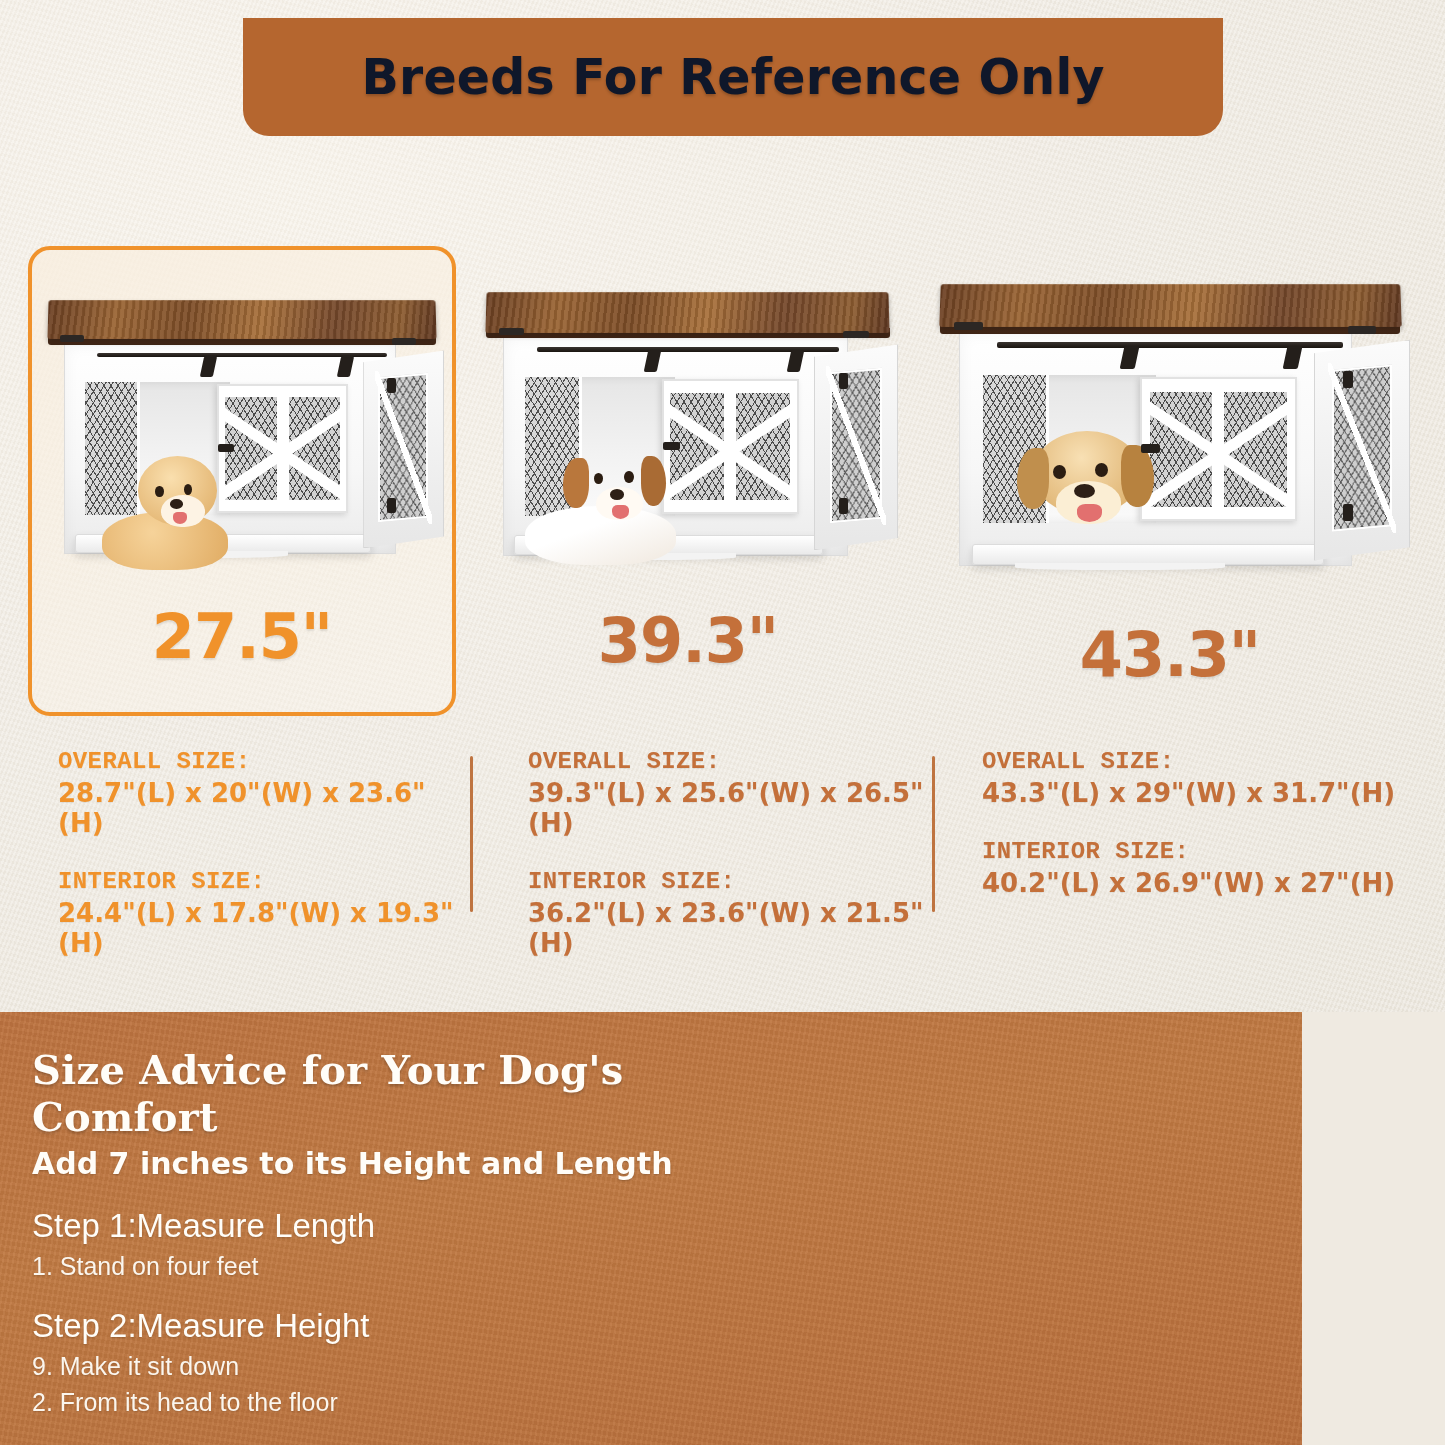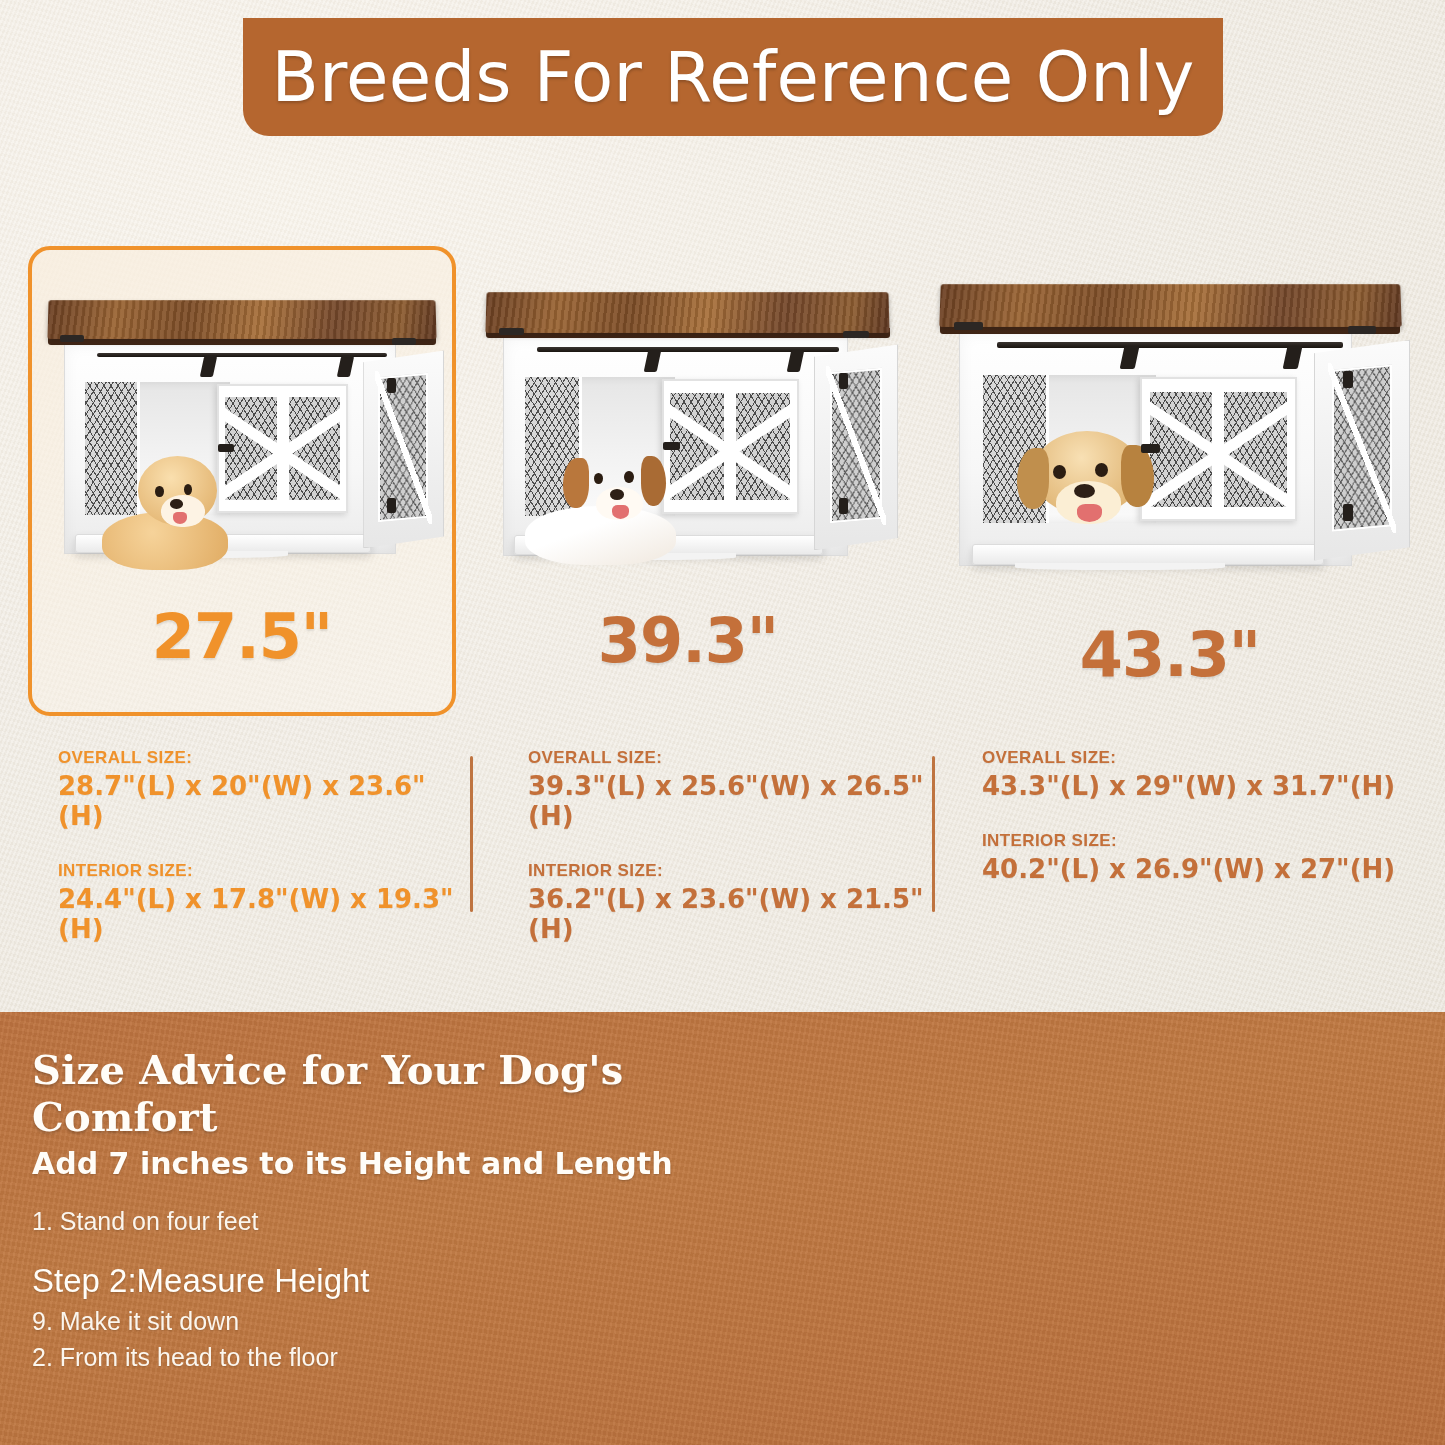--- a/index.html
+++ b/index.html
@@ -28,21 +28,21 @@
 
   
   #banner{
     position:absolute; left:243px; top:18px; width:980px; height:118px;
     background:#b5662f;
     border-bottom-left-radius:26px; border-bottom-right-radius:26px;
     display:flex; align-items:center; justify-content:center;
     z-index:6;
   }
   #banner-title{
-    color:#ffffff; font-size:69px; font-weight:normal; letter-spacing:.2px;
+    color:#0f172a; font-size:49px; font-weight:bold; letter-spacing:.2px;
     text-shadow:0 2px 3px rgba(0,0,0,.22);
     font-family:"DejaVu Sans", sans-serif;
   }
 
   
   #highlight-box{
     position:absolute; left:28px; top:246px; width:428px; height:470px;
     border:4px solid #f0922b; border-radius:22px;
     background:linear-gradient(160deg, rgba(249,238,222,.75), rgba(252,247,238,.35));
     z-index:2;
@@ -202,22 +202,22 @@
 
   
   #specs{
     position:absolute; left:0; top:748px; width:1445px; height:200px; z-index:4;
   }
   .spec-col{ position:absolute; top:0; }
   #spec-col-0{ left:58px; width:400px; }
   #spec-col-1{ left:528px; width:420px; }
   #spec-col-2{ left:982px; width:420px; }
   .spec-title{
-    font-size:17px; font-weight:bold; letter-spacing:.4px;
-    font-family:Liberation Sans, sans-serif;
+    font-size:24px; font-weight:bold; letter-spacing:.4px;
+    font-family:Liberation Mono, monospace;
     text-shadow:0 1px 1px rgba(0,0,0,.07);
   }
   .spec-value{
     font-size:26px; font-weight:bold; margin-top:3px;
     font-family:"DejaVu Sans", sans-serif;
     text-shadow:0 1px 1px rgba(0,0,0,.07);
   }
   .spec-gap{ height:30px; }
   #spec-col-0 .spec-title, #spec-col-0 .spec-value{ color:#f0922b; }
   #spec-col-1 .spec-title, #spec-col-1 .spec-value,
@@ -225,21 +225,21 @@
 
   .spec-divider{
     position:absolute; top:8px; width:3px; height:156px;
     background:#bf7440; border-radius:2px; z-index:5;
   }
   #spec-divider-0{ left:470px; }
   #spec-divider-1{ left:932px; }
 
   
   #advice-panel{
-    position:absolute; left:0; top:1012px; width:1445px; height:433px;
+    position:absolute; left:0; top:1012px; width:1302px; height:433px;
     background:linear-gradient(170deg,#bd7340 0%,#c07a43 40%,#b96f3c 100%);
     overflow:hidden;
   }
   #advice-panel::after{
     content:""; position:absolute; inset:0;
     background-image:
       repeating-linear-gradient(100deg, rgba(255,255,255,.05) 0 2px, rgba(0,0,0,.035) 2px 5px),
       repeating-linear-gradient(8deg, rgba(255,255,255,.04) 0 3px, rgba(0,0,0,.03) 3px 7px);
     opacity:.7; pointer-events:none;
   }
@@ -455,20 +455,21 @@
   </div>
 </div>
 
 <div id="advice-panel">
 
   <div id="advice-text">
     <div id="advice-heading">Size Advice for Your Dog's Comfort</div>
     <div id="advice-sub">Add 7 inches to its Height and Length</div>
 
     <div class="step-block">
+      <div class="step-title">Step 1:Measure Length</div>
       <div class="step-item">1. Stand on four feet</div>
     </div>
 
     <div class="step-block">
       <div class="step-title">Step 2:Measure Height</div>
       <div class="step-item">9. Make it sit down</div>
       <div class="step-item">2. From its head to the floor</div>
     </div>
   </div>
 

